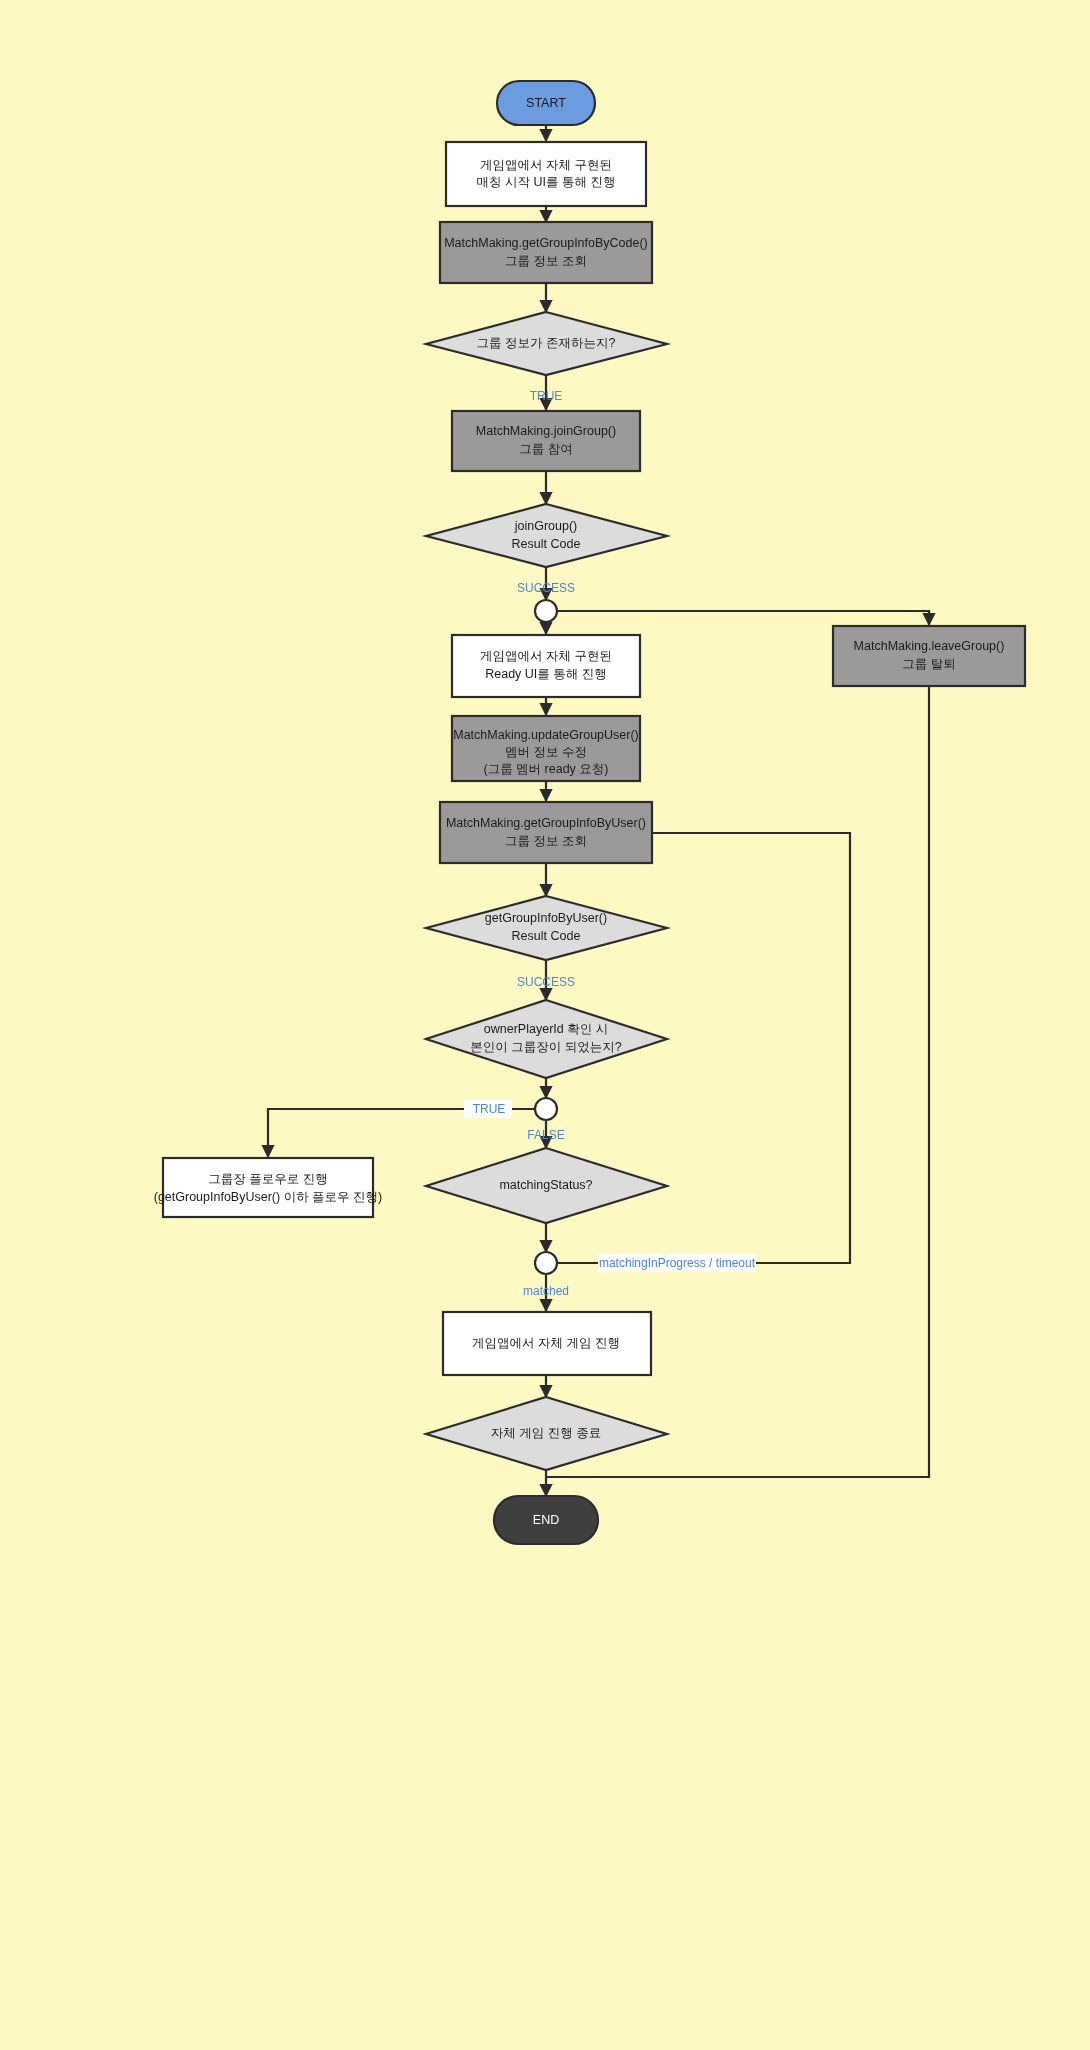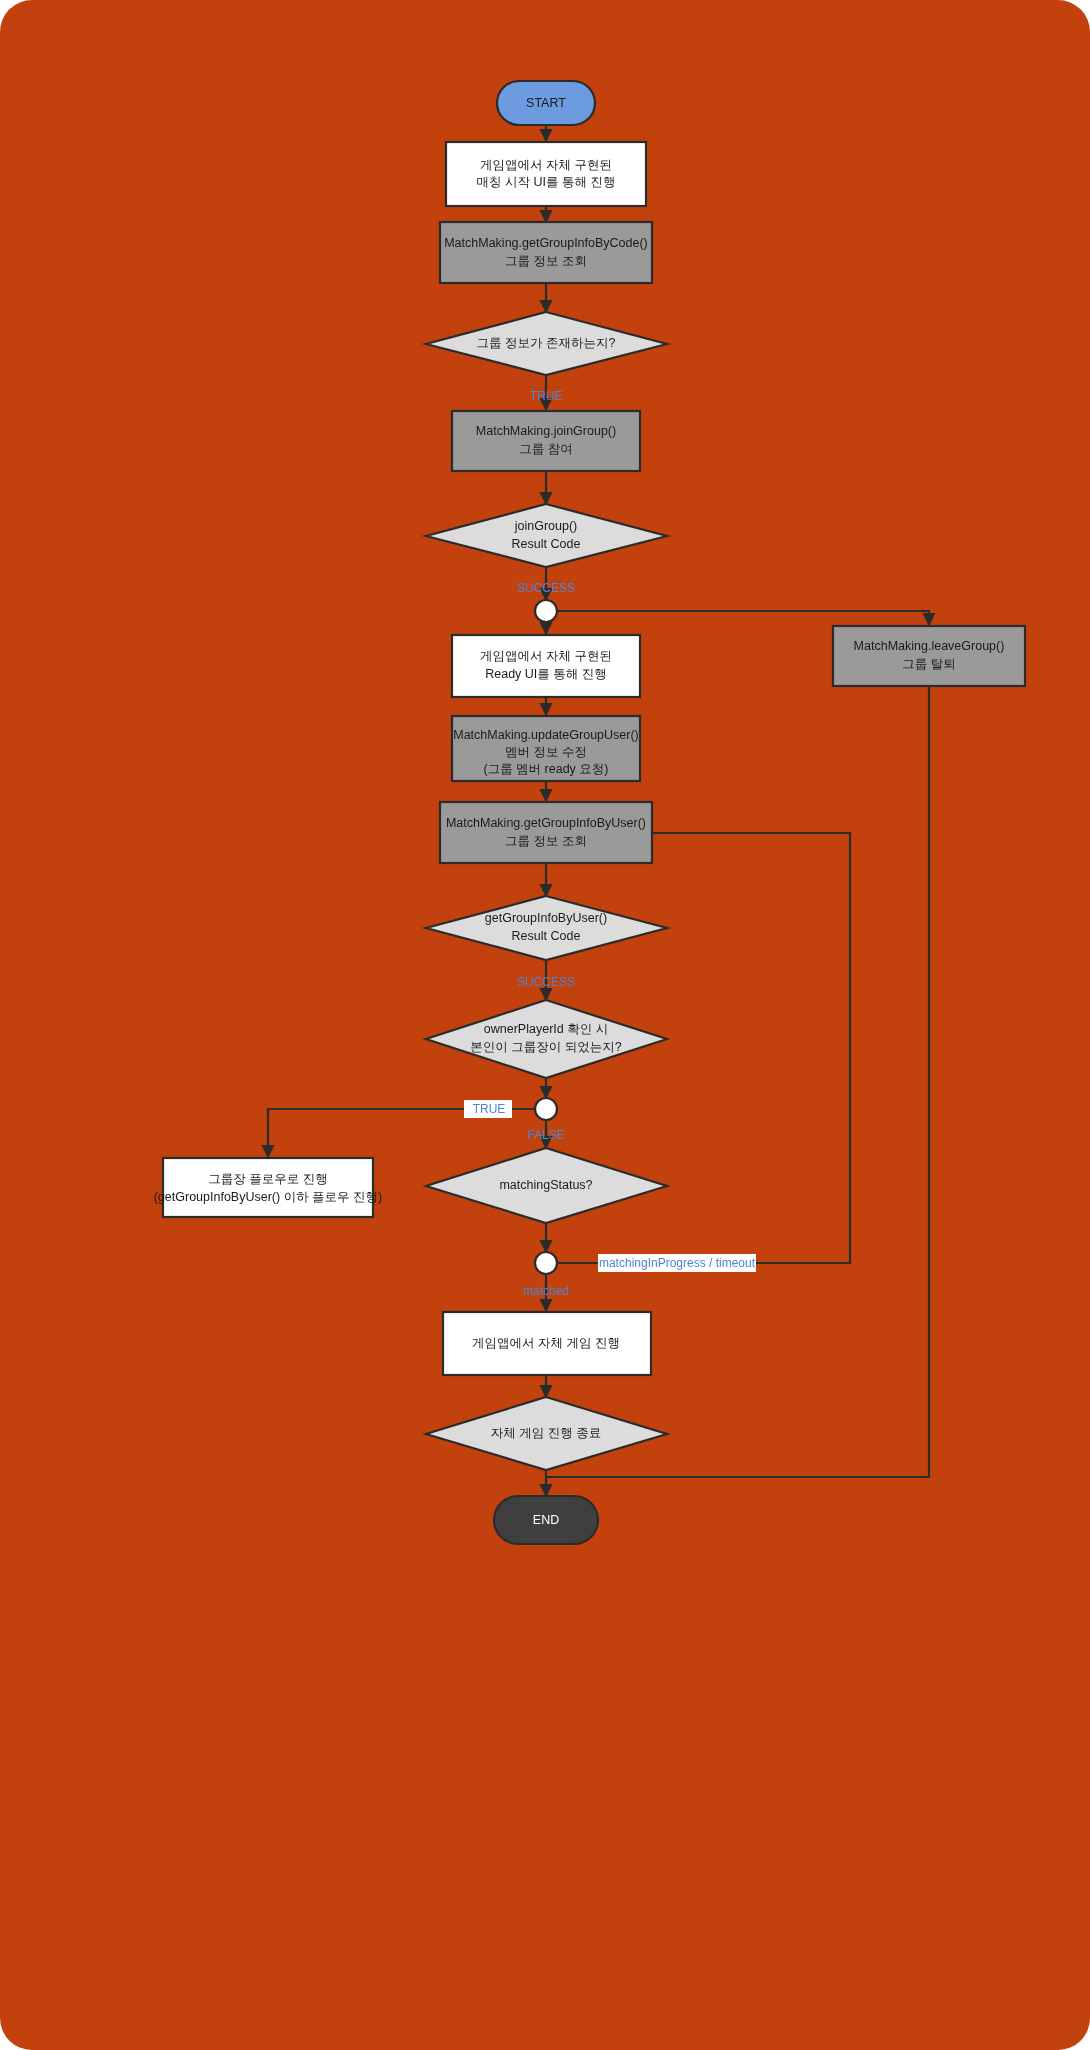--- a/index.html
+++ b/index.html
@@ -1,17 +1,17 @@
 <!DOCTYPE html>
 <html><head>
 <meta charset="utf-8">
 <style>
   html,body{margin:0;padding:0;background:#ffffff;}
   body{font-family:"Liberation Sans","DejaVu Sans",sans-serif;}
-  #canvas{position:relative;width:1090px;height:2050px;background:#c2410c;overflow:hidden;border-radius:32px;}
+  #canvas{position:relative;width:1090px;height:2050px;background:#fef9c3;overflow:hidden;}
   svg#flow{position:absolute;left:0;top:0;width:1090px;height:2050px;}
   .nd-text{font-family:"Liberation Sans","DejaVu Sans",sans-serif;font-size:12.5px;fill:#1a1a1a;text-anchor:middle;dominant-baseline:middle;}
   .nd-text.light{fill:#ffffff;}
   .edge-label{font-family:"Liberation Sans","DejaVu Sans",sans-serif;font-size:12px;fill:#4d85d6;text-anchor:middle;dominant-baseline:middle;}
   .lnk{stroke:#2b2b2b;stroke-width:2.2;fill:none;}
   .shp{stroke:#2b2b2b;stroke-width:2.2;}
   .junction{fill:#ffffff;stroke:#2b2b2b;stroke-width:2.2;}
 </style>
 </head>
 <body>

